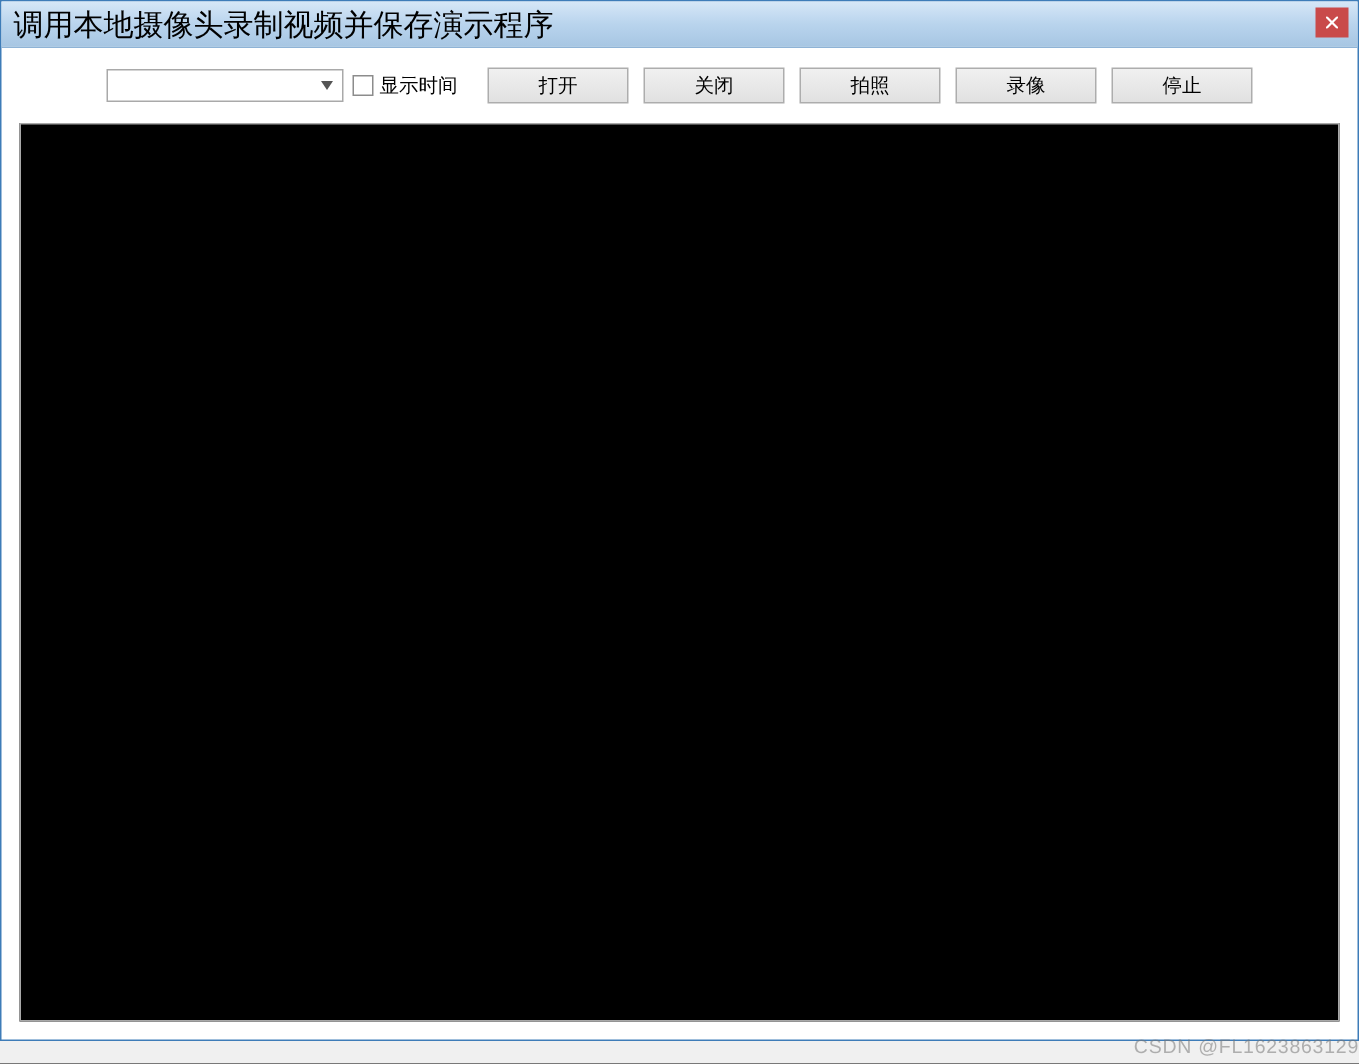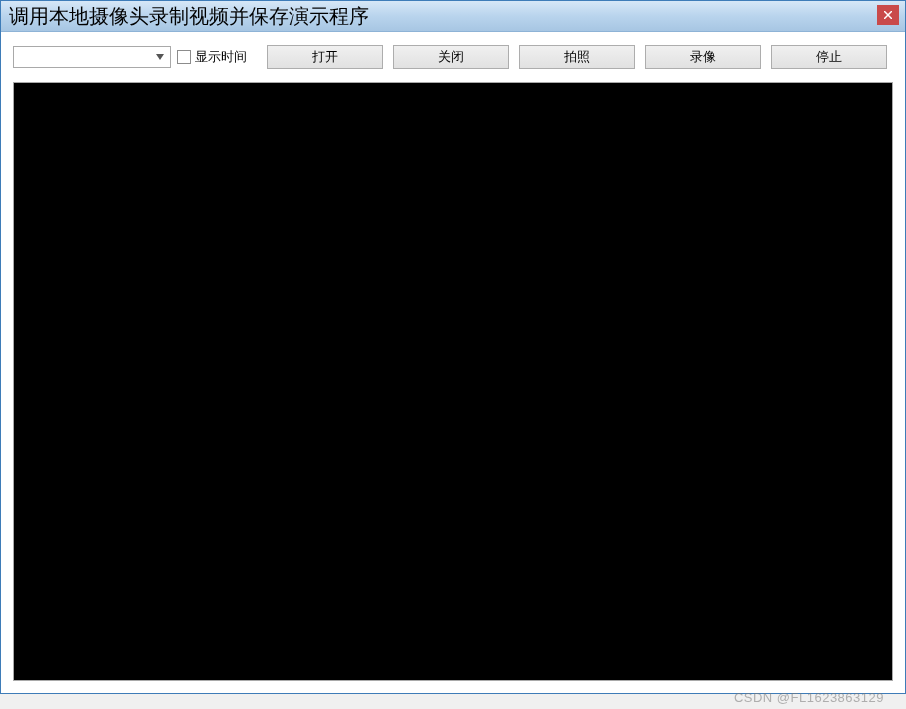--- a/index.html
+++ b/index.html
@@ -58,20 +58,21 @@
       padding: 12px;
       display: flex;
       flex-direction: column;
     }
     .toolbar {
       display: flex;
       align-items: center;
       gap: 2px;
       height: 26px;
       margin-bottom: 12px;
+      justify-content: center;
     }
     .combo {
       width: 158px;
       height: 22px;
       border: 1px solid #a9a9a9;
       background: #ffffff;
       display: flex;
       align-items: center;
       position: relative;
       cursor: pointer;
@@ -102,41 +103,41 @@
       height: 14px;
       border: 1px solid #8c8c8c;
       background: #ffffff;
       cursor: pointer;
     }
     .checkbox-label {
       font-size: 13px;
       color: #000000;
     }
     .btn {
-      width: 116px;
+      width: 94px;
       height: 24px;
       background: linear-gradient(to bottom, #f0f0f0, #e1e1e1);
       border: 1px solid #adadad;
       font-size: 13px;
       color: #000000;
       display: flex;
       align-items: center;
       justify-content: center;
       cursor: pointer;
       margin-left: 8px;
     }
     .video-area {
       flex: 1;
       background: #000000;
       border: 1px solid #a9a9a9;
     }
     .watermark {
       position: absolute;
       bottom: 4px;
-      right: 22px;
+      right: 0;
       font-size: 13px;
       color: rgba(120, 120, 120, 0.55);
       font-family: Arial, sans-serif;
       letter-spacing: 0.5px;
     }
   </style>
 </head>
 <body>
 
 <div class="window">

